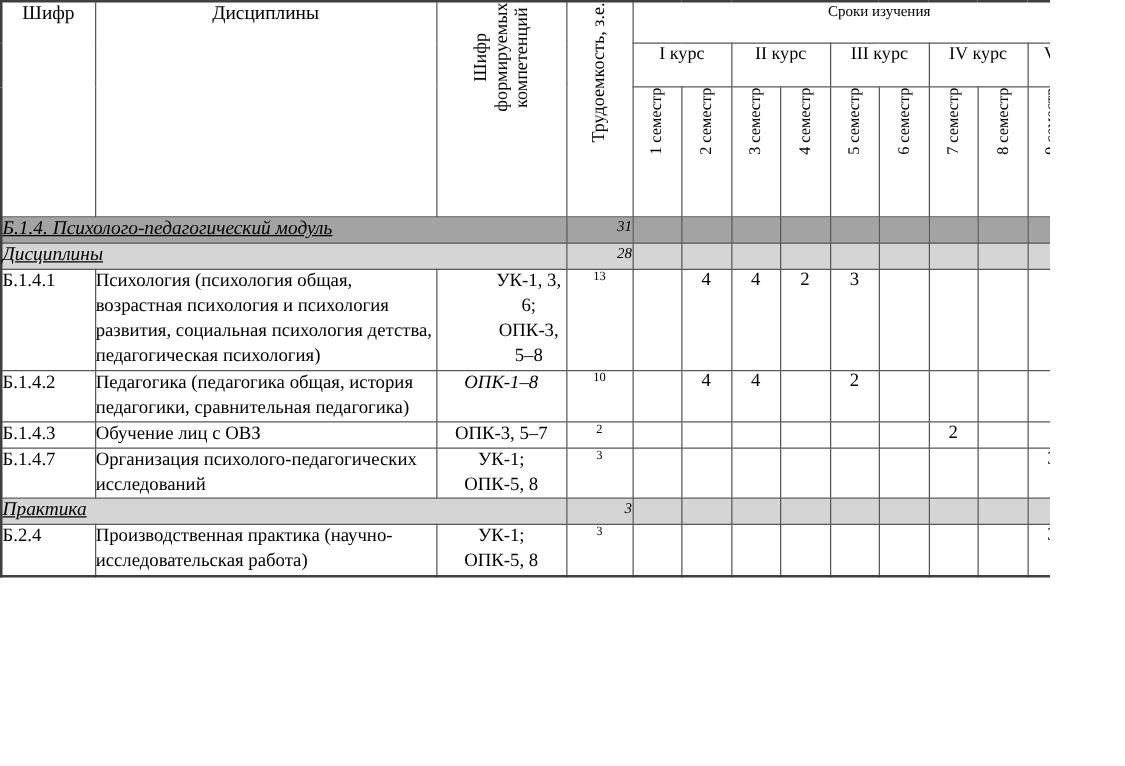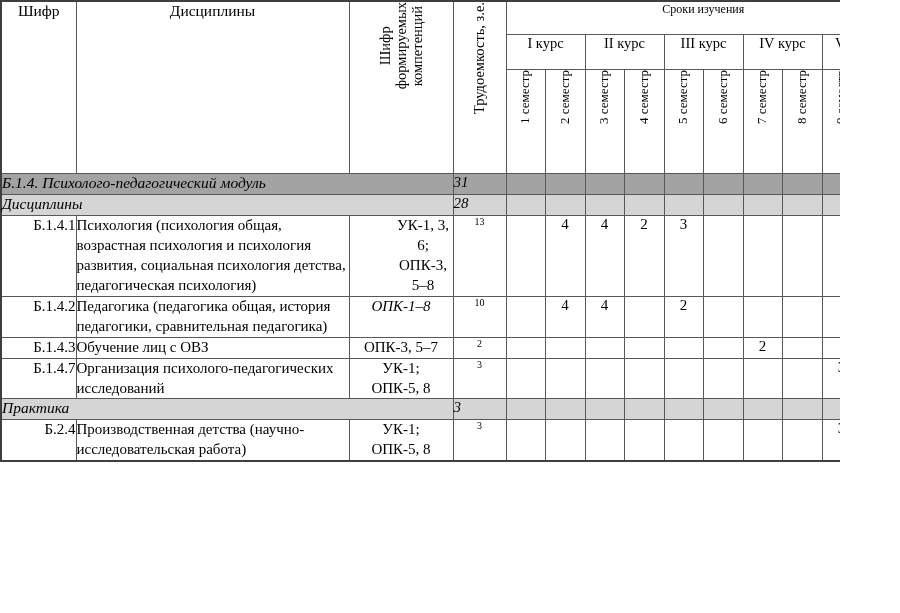--- a/index.html
+++ b/index.html
@@ -70,21 +70,21 @@
     text-align: center;
   }
   .vert-comp .rot { font-size: 14.5px; }
   .vert-load .rot { font-size: 14.5px; }
   .vert-sem .rot { font-size: 13px; }
   .cell-vcomp { height: 170px; }
   .sem-head { height: 103px; }
 
   
   .code {
-    text-align: right;
+    text-align: left;
     font-size: 15px;
     padding: 7px 6px 7px 9px;
     line-height: 1.3;
   }
   .disc {
     text-align: left;
     font-size: 15px;
     padding: 7px 8px 7px 12px;
     line-height: 1.33;
   }
@@ -119,28 +119,28 @@
     text-align: left;
     padding: 7px 8px 7px 10px;
     white-space: nowrap;
   }
   tr.section-minor .sect-title {
     font-weight: normal;
   }
   .sect-load {
     font-style: italic;
     font-weight: bold;
-    font-size: 15px;
-    text-align: left;
+    font-size: 12px;
+    text-align: right;
     padding: 7px 3px;
   }
   tr.section-minor .sect-load {
     font-weight: normal;
   }
-  .sect-row-h { height: 20px; }
+  .sect-row-h { height: 20px; text-decoration: underline; }
 
   .nowrap { white-space: nowrap; }
 </style>
 </head>
 <body>
 
 <div id="sheet">
 
   <table class="curriculum">
     <colgroup>
@@ -321,21 +321,21 @@
           <td class="sem"></td>
           <td class="sem"></td>
           <td class="sem"></td>
           <td class="sem"></td>
           <td class="sem"></td>
           <td class="sem"></td>
           <td class="sem"></td>
         </tr>
         <tr class="data-row">
           <td class="code nowrap">Б.2.4</td>
-          <td class="disc">Производственная детства (научно-исследовательская работа)</td>
+          <td class="disc">Производственная практика (научно-исследовательская работа)</td>
           <td class="comp" style="white-space: pre-line;">УК-1;
 ОПК-5, 8</td>
           <td class="load">3</td>
           <td class="sem"></td>
           <td class="sem"></td>
           <td class="sem"></td>
           <td class="sem"></td>
           <td class="sem"></td>
           <td class="sem"></td>
           <td class="sem"></td>

